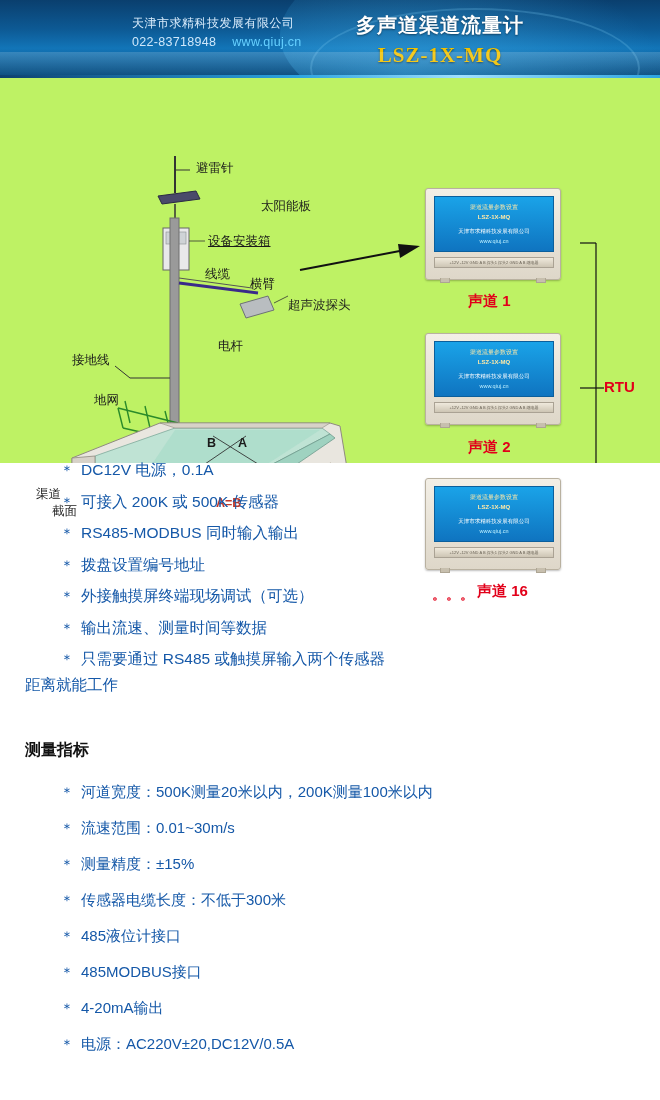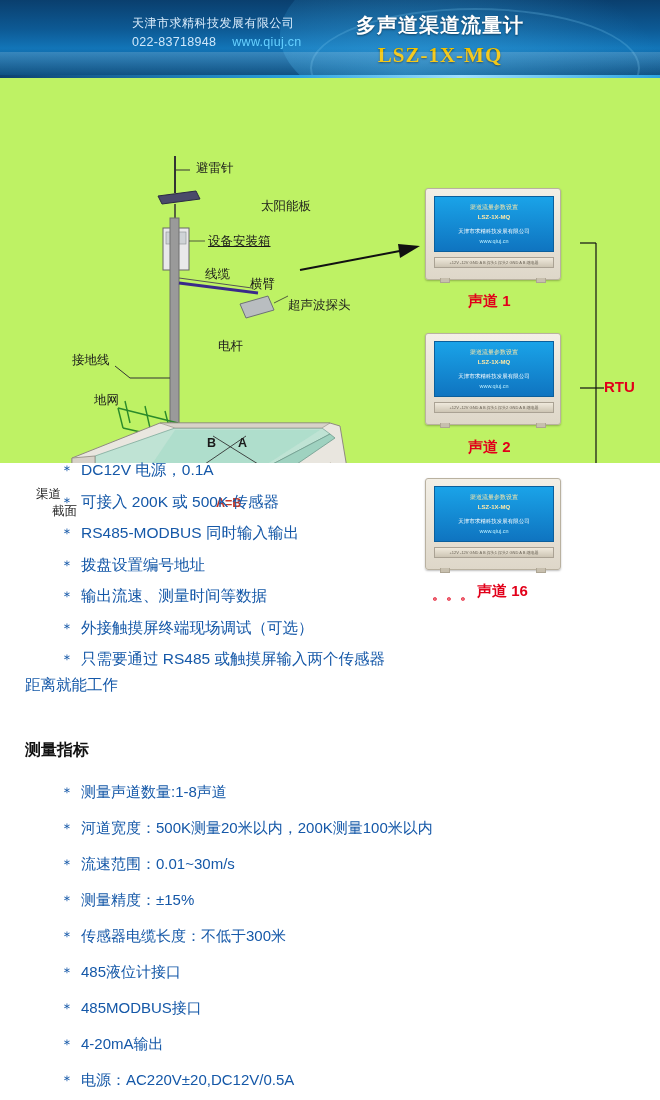--- a/index.html
+++ b/index.html
@@ -315,30 +315,29 @@
   <div class="chlabel" style="left:477px; top:504px;">声道 16</div>
 
   <div class="rtulabel" style="left:604px; top:300px;">RTU</div>
 </div>
 
 <div class="features">
   <div class="feat"><span class="ast">＊</span><span>DC12V 电源，0.1A</span></div>
   <div class="feat"><span class="ast">＊</span><span>可接入 200K 或 500K 传感器</span></div>
   <div class="feat"><span class="ast">＊</span><span>RS485-MODBUS 同时输入输出</span></div>
   <div class="feat"><span class="ast">＊</span><span>拨盘设置编号地址</span></div>
+  <div class="feat"><span class="ast">＊</span><span>外接触摸屏终端现场调试（可选）</span></div>
   <div class="feat"><span class="ast">＊</span><span>输出流速、测量时间等数据</span></div>
-  <div class="feat"><span class="ast">＊</span><span>外接触摸屏终端现场调试（可选）</span></div>
   <div class="feat"><span class="ast">＊</span><span>只需要通过 RS485 或触摸屏输入两个传感器</span></div>
   <div class="feat-cont">距离就能工作</div>
 </div>
 
 <div class="section-title">测量指标</div>
 
 <div class="specs">
-  <div class="spec"><span class="ast">＊</span><span>测量声道数量:1-8声道</span></div>
   <div class="spec"><span class="ast">＊</span><span>河道宽度：500K测量20米以内，200K测量100米以内</span></div>
   <div class="spec"><span class="ast">＊</span><span>流速范围：0.01~30m/s</span></div>
   <div class="spec"><span class="ast">＊</span><span>测量精度：±15%</span></div>
   <div class="spec"><span class="ast">＊</span><span>传感器电缆长度：不低于300米</span></div>
   <div class="spec"><span class="ast">＊</span><span>485液位计接口</span></div>
   <div class="spec"><span class="ast">＊</span><span>485MODBUS接口</span></div>
   <div class="spec"><span class="ast">＊</span><span>4-20mA输出</span></div>
   <div class="spec"><span class="ast">＊</span><span>电源：AC220V±20,DC12V/0.5A</span></div>
 </div>
 

